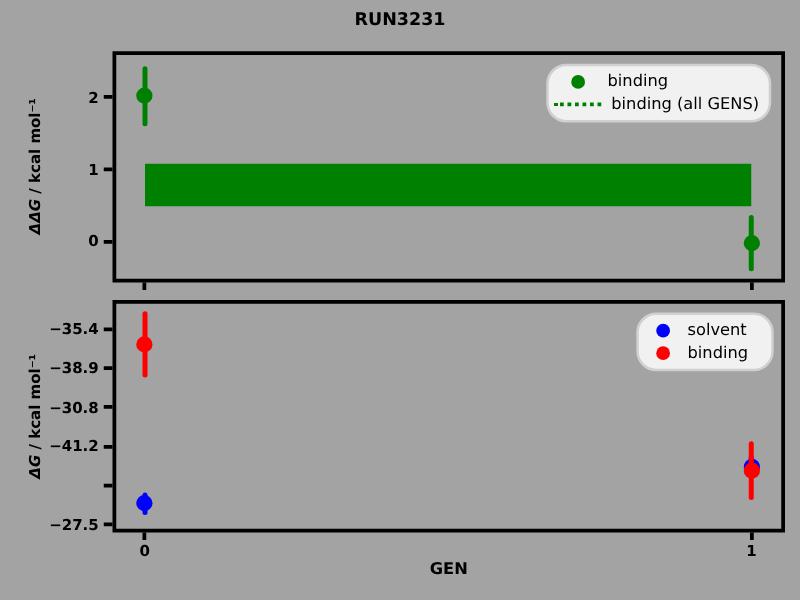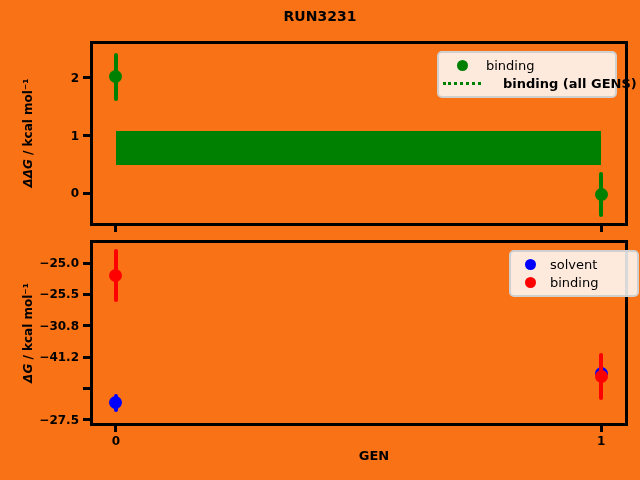--- a/index.html
+++ b/index.html
@@ -1,51 +1,51 @@
 <!DOCTYPE html>
 <html><head>
 <meta charset="utf-8">
 <style>
   html,body{margin:0;padding:0;background:#ffffff;}
   .figure{
-    position:relative;width:640px;height:480px;background:#f97316;
+    position:relative;width:640px;height:480px;background:#a3a3a3;
     font-family:"DejaVu Sans","Liberation Sans",sans-serif;color:#000;
     overflow:hidden;
   }
   .suptitle{
     position:absolute;top:8px;left:0;width:640px;text-align:center;
     font-size:14px;font-weight:bold;
   }
   .axes-box{
     position:absolute;border:3px solid #000;background:transparent;
   }
   .ylabel{
     position:absolute;white-space:nowrap;font-size:12px;font-weight:bold;
     transform:translate(-50%,-50%) rotate(-90deg);
   }
   .ylabel .sym{font-style:italic;}
   .xlabel{
-    position:absolute;top:448px;left:108px;width:532px;text-align:center;
+    position:absolute;top:448px;left:93px;width:532px;text-align:center;
     font-size:13px;font-weight:bold;
   }
   .tick{position:absolute;background:#000;}
   .ytick-label{
     position:absolute;left:0;width:78px;text-align:right;
     font-size:12px;font-weight:bold;line-height:16px;
   }
   .xtick-label{
     position:absolute;width:40px;text-align:center;
     font-size:12px;font-weight:bold;line-height:16px;
   }
   .band{position:absolute;}
   .ebar{position:absolute;width:4px;border-radius:2px;}
   .marker{position:absolute;width:13px;height:13px;border-radius:50%;}
   .legend{
     position:absolute;background:rgba(255,255,255,0.85);
-    border:2px solid #d0d0d0;border-radius:5px;
+    border:2px solid #d0d0d0;border-radius:16px;
     display:flex;flex-direction:column;justify-content:center;
     padding:3px 8px;box-sizing:border-box;
   }
   .legend-row{display:flex;align-items:center;height:22px;}
   .legend-swatch{display:flex;align-items:center;justify-content:center;flex:0 0 auto;}
   .legend-dot{width:11px;height:11px;border-radius:50%;}
   .legend-dotted{width:38px;height:0;border-top:3px dotted #008000;}
   .legend-label{font-size:13px;margin-left:9px;white-space:nowrap;}
 </style>
 </head>
@@ -79,23 +79,23 @@
       <div class="band" style="left: 115.814px; top: 130.91px; width: 485.401px; height: 33.9582px; background: rgb(0, 128, 0);"></div>
       <div class="ebar" style="left: 113.814px; top: 52.6334px; height: 48.3473px; background: rgb(0, 128, 0);"></div>
       <div class="marker" style="left: 109.314px; top: 70.3071px; background: rgb(0, 128, 0);"></div>
       <div class="ebar" style="left: 599.215px; top: 172.35px; height: 44.8939px; background: rgb(0, 128, 0);"></div>
       <div class="marker" style="left: 594.715px; top: 188.297px; background: rgb(0, 128, 0);"></div>
       <div class="tick" style="left: 114.314px; top: 426px; width: 3px; height: 6px;"></div>
       <div class="xtick-label" style="left: 95.8139px; top: 433px;">0</div>
       <div class="tick" style="left: 599.715px; top: 426px; width: 3px; height: 6px;"></div>
       <div class="xtick-label" style="left: 581.215px; top: 433px;">1</div>
       <div class="tick" style="left: 83px; top: 261.57px; width: 7px; height: 3px;"></div>
-      <div class="ytick-label" style="top: 255.07px; width: 79px;">−25.0</div>
+      <div class="ytick-label" style="top: 255.07px; width: 79px;">−35.4</div>
       <div class="tick" style="left: 83px; top: 292.929px; width: 7px; height: 3px;"></div>
-      <div class="ytick-label" style="top: 286.429px; width: 79px;">−25.5</div>
+      <div class="ytick-label" style="top: 286.429px; width: 79px;">−38.9</div>
       <div class="tick" style="left: 83px; top: 324.287px; width: 7px; height: 3px;"></div>
       <div class="ytick-label" style="top: 317.787px; width: 79px;">−30.8</div>
       <div class="tick" style="left: 83px; top: 355.646px; width: 7px; height: 3px;"></div>
       <div class="ytick-label" style="top: 349.146px; width: 79px;">−41.2</div>
       <div class="tick" style="left: 83px; top: 387.005px; width: 7px; height: 3px;"></div>
       <div class="tick" style="left: 83px; top: 418.364px; width: 7px; height: 3px;"></div>
       <div class="ytick-label" style="top: 411.864px; width: 79px;">−27.5</div>
       <div class="ebar" style="left: 113.814px; top: 393.523px; height: 18.8153px; background: rgb(0, 0, 255);"></div>
       <div class="marker" style="left: 109.314px; top: 396.43px; background: rgb(0, 0, 255);"></div>
       <div class="ebar" style="left: 599.215px; top: 364.045px; height: 18.8153px; background: rgb(0, 0, 255);"></div>
@@ -110,25 +110,25 @@
     <div class="legend-row">
       <span class="legend-swatch" style="width:30px;">
         <span class="legend-dot" style="background:#008000;"></span>
       </span>
       <span class="legend-label">binding</span>
     </div>
     <div class="legend-row">
       <span class="legend-swatch" style="width:38px;margin-left:-4px;">
         <span class="legend-dotted"></span>
       </span>
-      <span class="legend-label" style="margin-left:22px;font-weight:bold;">binding (all GENS)</span>
+      <span class="legend-label" style="margin-left:8px;">binding (all GENS)</span>
     </div>
   </div>
 
-  <div class="legend" style="left:509px;top:250px;width:130px;height:47px;">
+  <div class="legend" style="left:509px;top:250px;width:110px;height:47px;">
     <div class="legend-row">
       <span class="legend-swatch" style="width:22px;">
         <span class="legend-dot" style="background:#0000ff;"></span>
       </span>
       <span class="legend-label">solvent</span>
     </div>
     <div class="legend-row">
       <span class="legend-swatch" style="width:22px;">
         <span class="legend-dot" style="background:#ff0000;"></span>
       </span>

